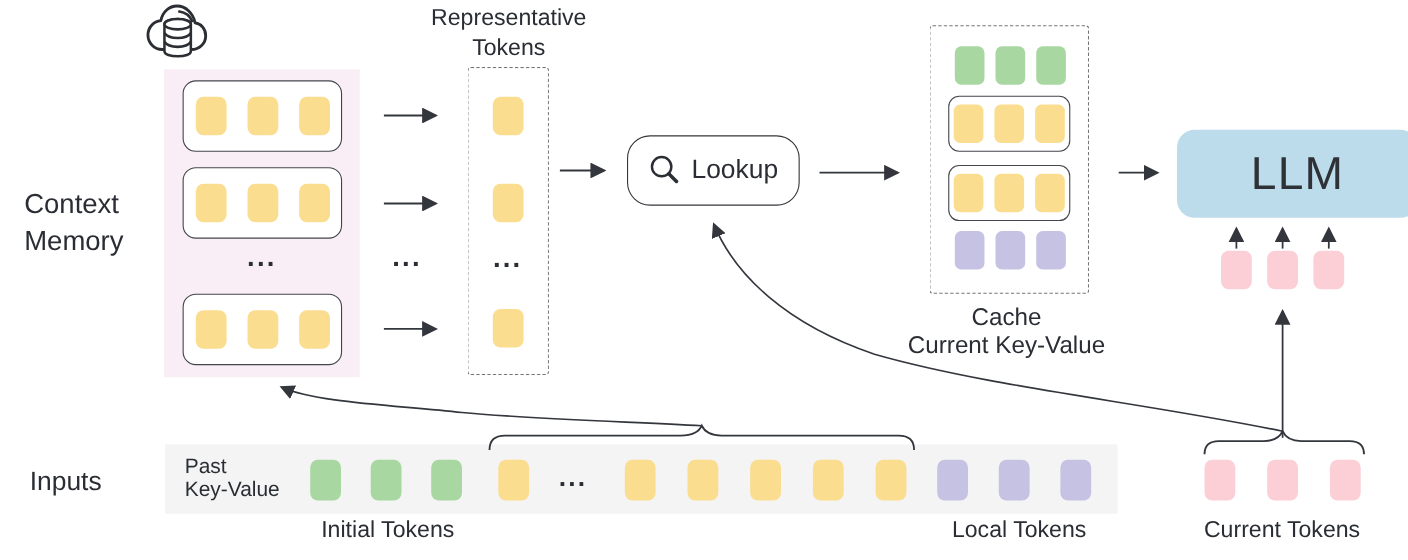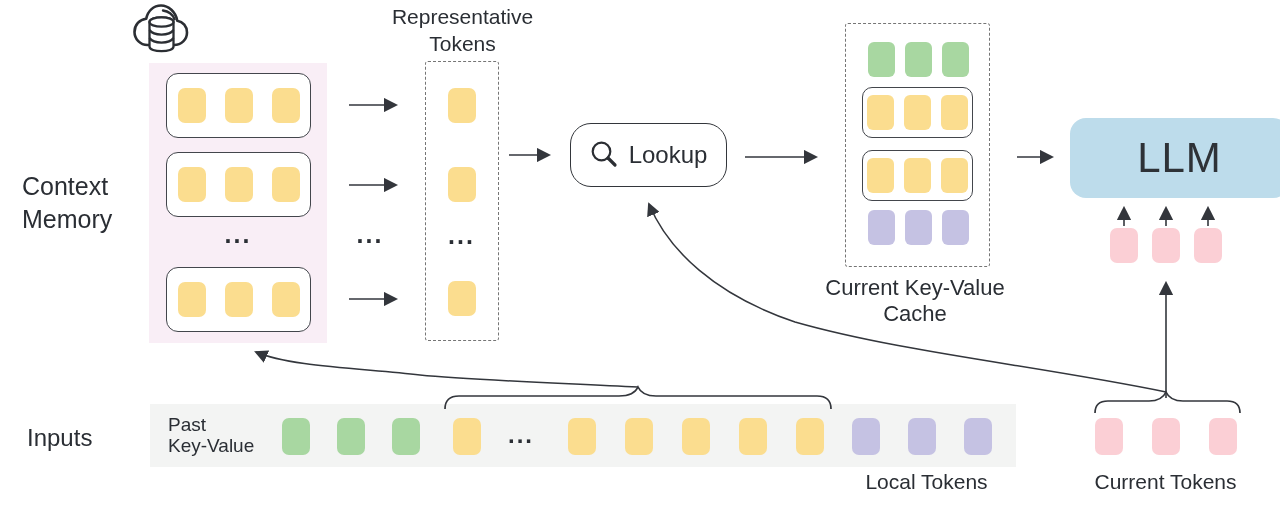--- a/index.html
+++ b/index.html
@@ -130,22 +130,22 @@
     </div>
   <div class="unit-sm" style="top:150px;">
       <div style="display:contents"><span class="tok" style="background: var(--yellow);"></span><span class="tok" style="background: var(--yellow);"></span><span class="tok" style="background: var(--yellow);"></span></div>
     </div>
   <div class="cache-row" style="left:868px; top:210px;">
       <span class="tok" style="background: var(--purple);"></span>
       <span class="tok" style="background: var(--purple);"></span>
       <span class="tok" style="background: var(--purple);"></span>
     </div>
   <div class="abs center lbl" id="cache-label">
+    <div>Cache</div>
     <div>Current Key-Value</div>
-    <div>Cache</div>
   </div>
 
   <div class="abs" id="llm-box">
     <span class="txt">LLM</span>
   </div>
   <div class="abs" id="llm-in-tokens">
       <span class="tok" style="background: var(--pink);"></span>
       <span class="tok" style="background: var(--pink);"></span>
       <span class="tok" style="background: var(--pink);"></span>
     </div>
@@ -177,20 +177,21 @@
       <span class="tok" style="background: var(--purple);"></span>
       <span class="tok" style="background: var(--purple);"></span>
       <span class="tok" style="background: var(--purple);"></span>
     </div>
   <div class="strip-group" style="left:1095px; gap:29px;">
       <span class="tok" style="background: var(--pink);"></span>
       <span class="tok" style="background: var(--pink);"></span>
       <span class="tok" style="background: var(--pink);"></span>
     </div>
 
+  <div class="abs center lbl bottom-lbl" style="left:270px; width:165px;">Initial Tokens</div>
   <div class="abs center lbl bottom-lbl" style="left:844px; width:165px;">Local Tokens</div>
   <div class="abs center lbl bottom-lbl" style="left:1073px; width:185px;">Current Tokens</div>
 
   <svg class="overlay" width="1280" height="509" viewBox="0 0 1280 509">
     <defs>
       <marker id="ah" viewBox="0 0 10 10" refX="8.5" refY="5" markerWidth="9" markerHeight="9" orient="auto-start-reverse">
         <path d="M0 0 L10 5 L0 10 Z" fill="#33363C"></path>
       </marker>
     </defs>
     <g stroke="#33363C" stroke-width="1.6" fill="none">

